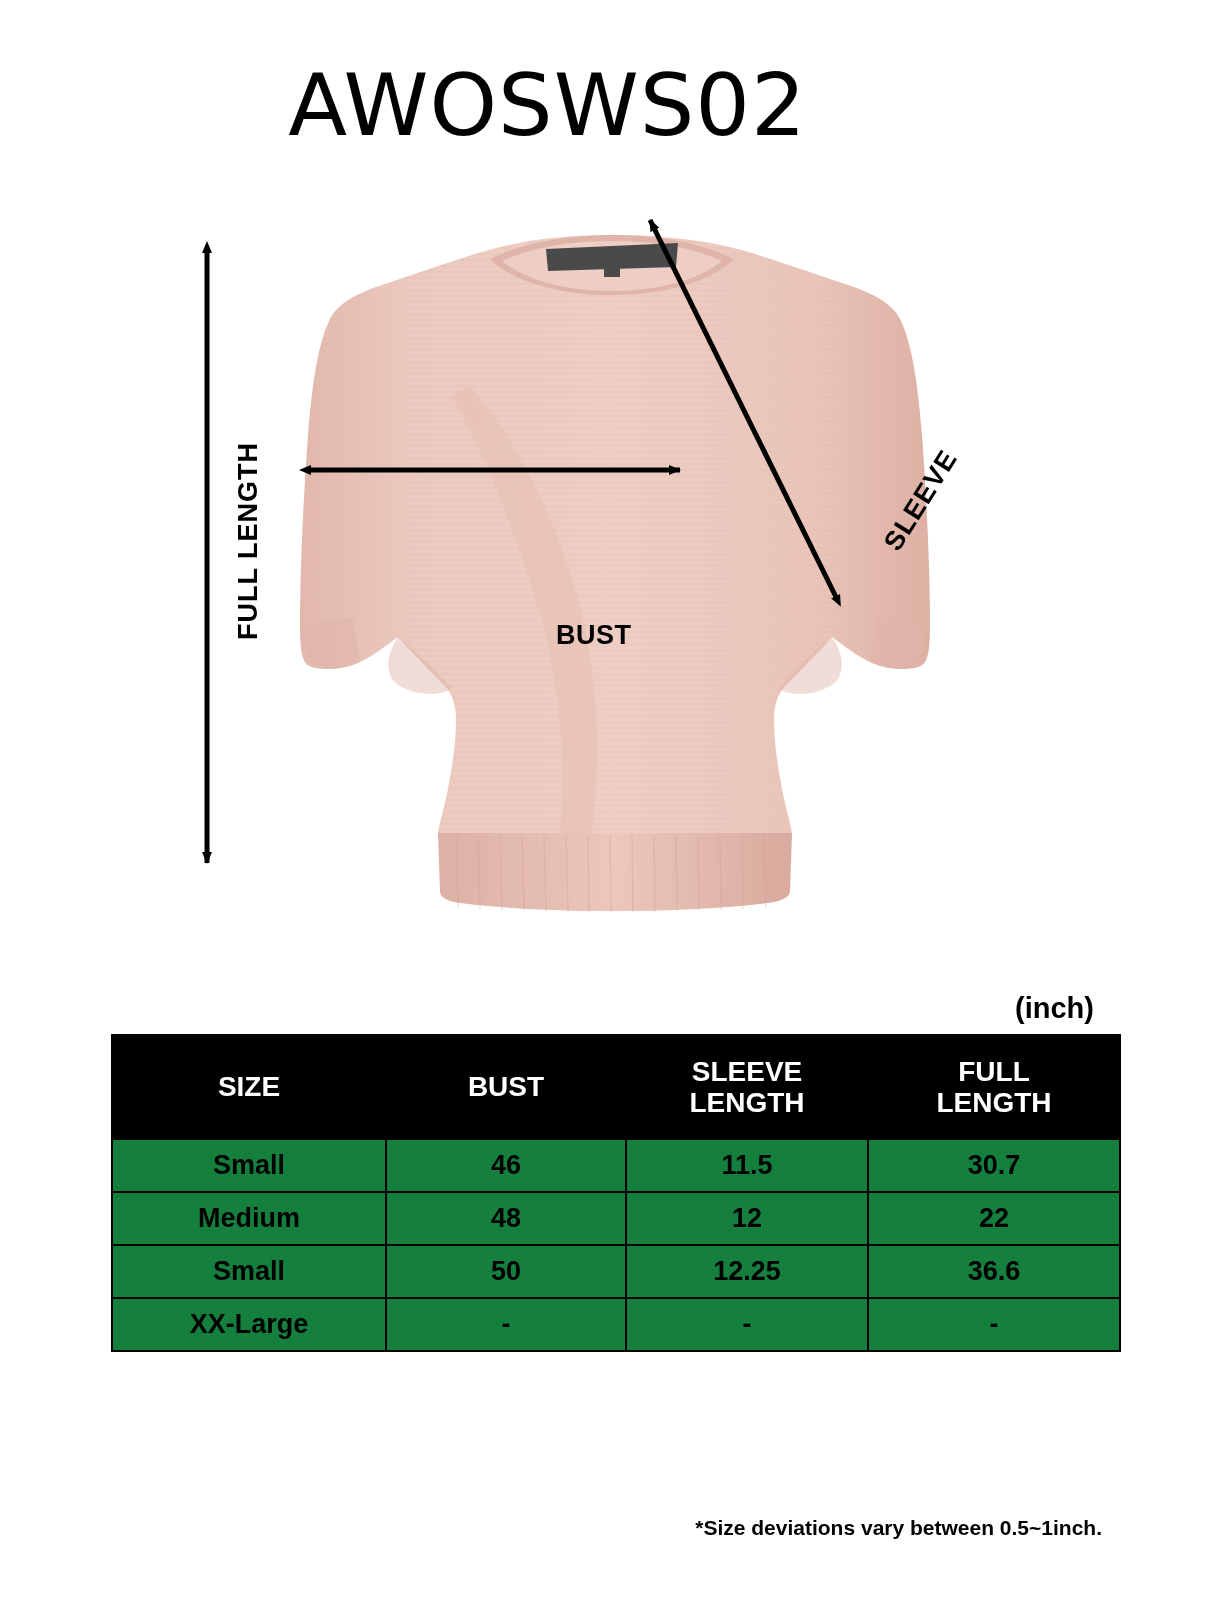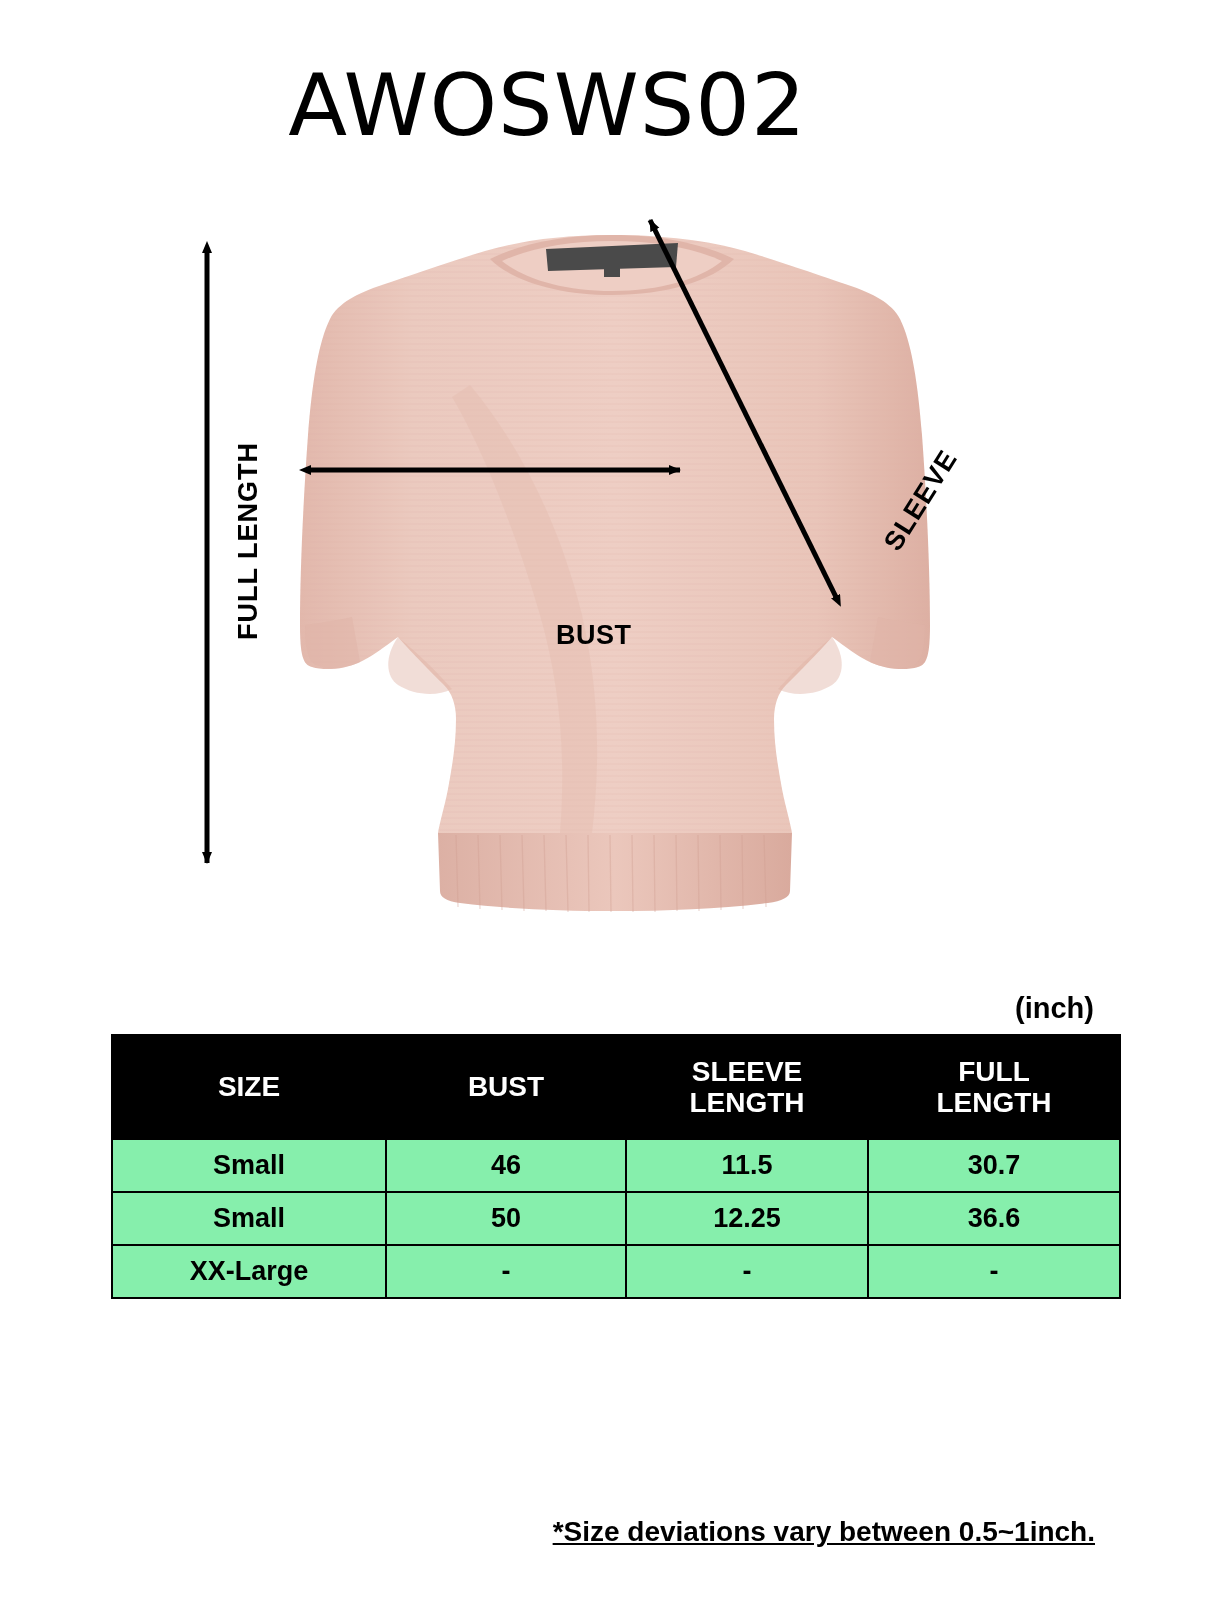--- a/index.html
+++ b/index.html
@@ -105,35 +105,34 @@
     font-size: 28px;
     line-height: 1.12;
     height: 104px;
     padding: 4px 2px;
     border-color: #000000;
   }
   table.size-table tbody td {
     font-size: 27px;
     height: 53px;
     padding: 2px;
-    background: #86efac;
+    background: #15803d;
     color: #000000;
   }
   col.c-size { width: 274px; }
   col.c-bust { width: 240px; }
   col.c-sleeve { width: 242px; }
   col.c-full { width: 252px; }
 
   .footnote {
     position: absolute;
     top: 1516px;
-    right: 135px;
-    font-size: 28px;
-    font-weight: bold;
-    text-decoration: underline;
+    right: 128px;
+    font-size: 21px;
+    font-weight: bold;
   }
 </style>
 </head>
 <body>
 
 <div class="title">AWOSWS02</div>
 
 <div class="illustration">
 
   <svg class="garment-svg" width="1230" height="790" viewBox="0 0 1230 790">
@@ -298,20 +297,26 @@
     </tr>
   </thead>
   <tbody>
     <tr>
       <td>Small</td>
       <td>46</td>
       <td>11.5</td>
       <td>30.7</td>
     </tr>
     <tr>
+      <td>Medium</td>
+      <td>48</td>
+      <td>12</td>
+      <td>22</td>
+    </tr>
+    <tr>
       <td>Small</td>
       <td>50</td>
       <td>12.25</td>
       <td>36.6</td>
     </tr>
     <tr>
       <td>XX-Large</td>
       <td>-</td>
       <td>-</td>
       <td>-</td>

